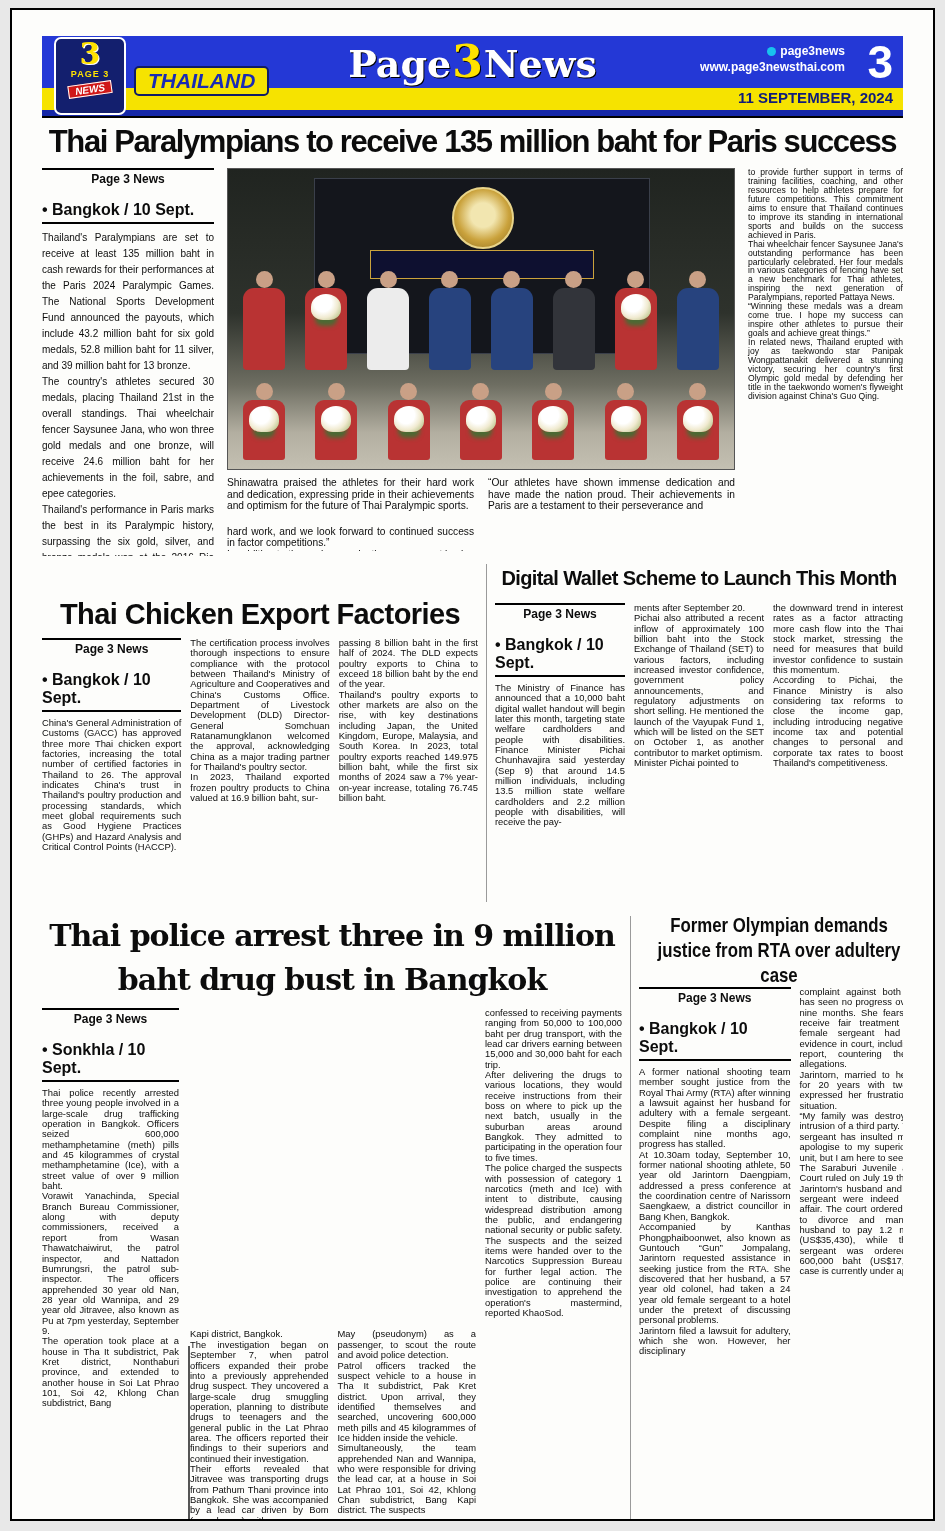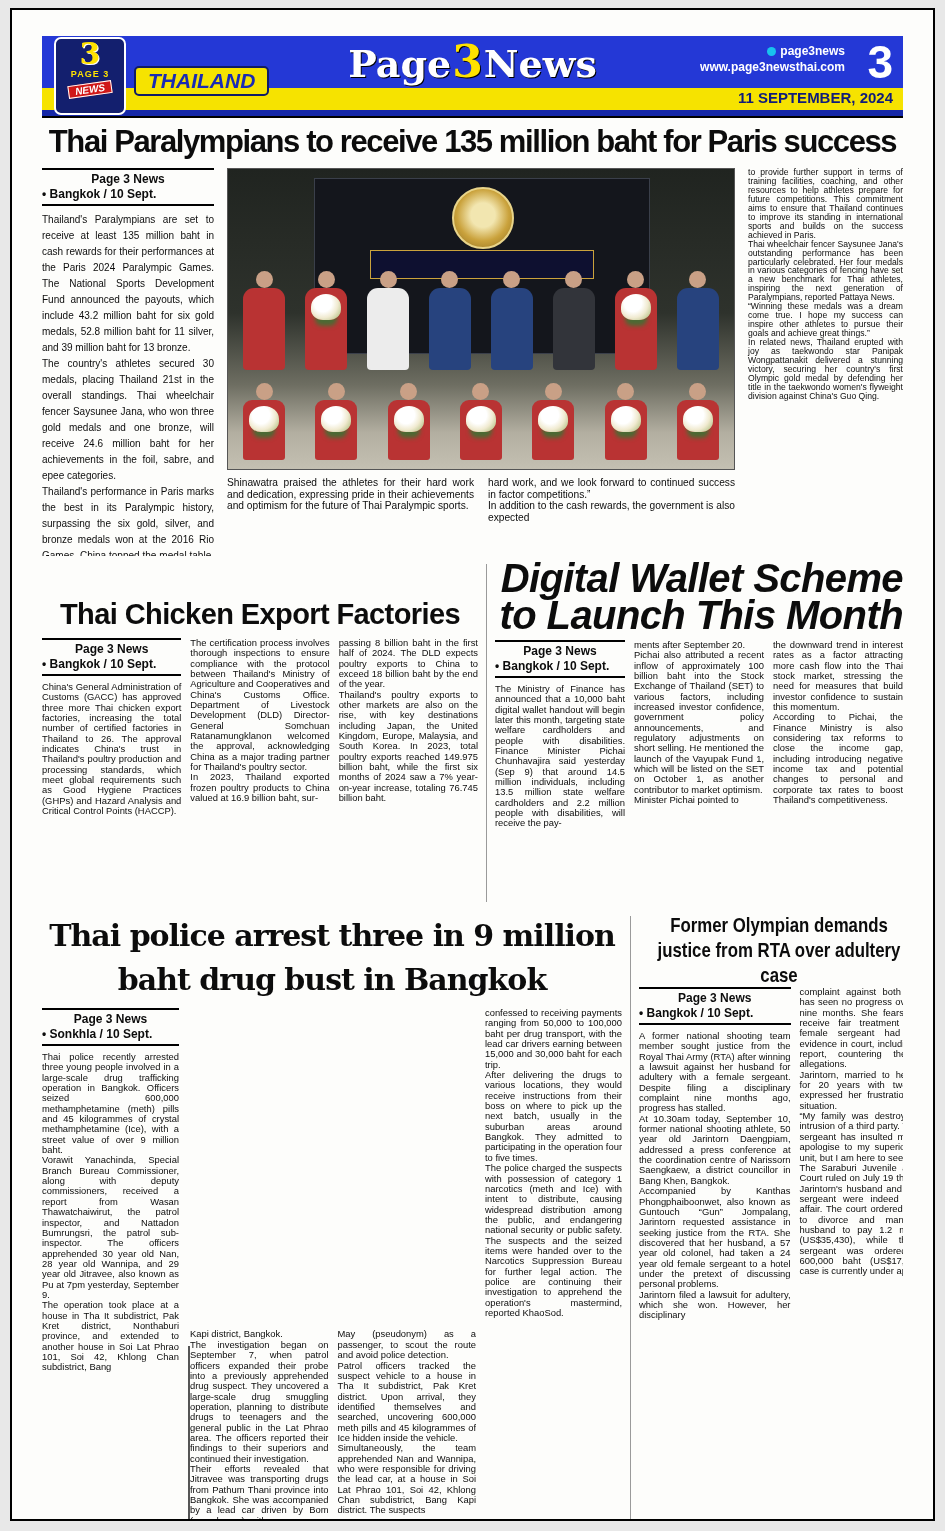--- a/index.html
+++ b/index.html
@@ -22,28 +22,28 @@
   .hdr-right{position:absolute;right:58px;top:8px;text-align:right;color:#fff;z-index:3;}
   .hdr-right .soc{font-weight:bold;font-size:12px;}
   .dot{display:inline-block;width:9px;height:9px;border-radius:50%;background:#18c3ee;margin-right:4px;vertical-align:middle;}
   .hdr-right .web{font-weight:bold;font-size:12px;margin-top:2px;}
   .bignum{position:absolute;right:10px;top:0px;color:#fff;font-weight:bold;font-size:46px;line-height:52px;z-index:3;}
   .dateline-strip{position:absolute;right:10px;top:53px;color:#101c7a;font-weight:bold;font-size:15px;z-index:3;}
 
   
   .h-main{text-align:center;font-weight:bold;font-size:31px;letter-spacing:-1.4px;line-height:40px;margin:4px 0 6px;}
   .h-china{text-align:center;font-weight:bold;font-size:29px;letter-spacing:-0.6px;line-height:36px;margin:0 0 6px;}
-  .h-wallet{text-align:right;font-weight:bold;font-size:40px;letter-spacing:-0.6px;line-height:37px;margin:0 0 6px;font-style:italic;}
+  .h-wallet{text-align:center;font-weight:bold;font-size:20px;letter-spacing:-0.6px;line-height:37px;margin:0 0 6px;}
   .h-police{text-align:center;font-family:"DejaVu Serif",serif;font-weight:bold;font-size:30px;letter-spacing:-1px;line-height:44px;margin:2px 0 6px;}
   .h-olymp{font-weight:bold;font-size:20.5px;line-height:25px;text-align:center;width:344px;margin-left:-32px;transform:scaleX(0.82);}
 
   
   .byline{border-top:2px solid #000;border-bottom:2px solid #000;padding:2px 0 3px;margin-bottom:6px;}
   .byline .src{text-align:center;font-weight:bold;font-size:12px;}
-  .byline .loc{font-weight:bold;font-size:12px;margin-top:1px;}
+  .byline .loc{font-weight:bold;font-size:16px;margin-top:15px;}
 
   
   .txt{white-space:pre-line;text-align:justify;}
   .t10{font-size:10px;line-height:16px;}
   .t86{font-size:8.6px;line-height:8.95px;}
   .t102{font-size:10.2px;line-height:11.5px;}
   .t94{font-size:9.4px;line-height:10.35px;}
 
   
   .row1{display:flex;gap:13px;height:388px;overflow:hidden;}
@@ -166,20 +166,21 @@
               <i class="fig"></i>
               <i class="fig"></i>
               <i class="fig"></i>
               <i class="fig"></i>
               <i class="fig"></i>
               <i class="fig"></i>
         </div>
       </div>
       <div class="cap-row">
         <div class="txt t102">Shinawatra praised the athletes for their hard work and dedication, expressing pride in their achievements and optimism for the future of Thai Paralympic sports.</div>
+        <div class="txt t102">“Our athletes have shown immense dedication and have made the nation proud. Their achievements in Paris are a testament to their perseverance and</div>
         <div class="txt t102">hard work, and we look forward to continued success in factor competitions.”
 In addition to the cash rewards, the government is also expected</div>
       </div>
     </div>
 
     <div class="colR txt t86">to provide further support in terms of training facilities, coaching, and other resources to help athletes prepare for future competitions. This commitment aims to ensure that Thailand continues to improve its standing in international sports and builds on the success achieved in Paris.
 Thai wheelchair fencer Saysunee Jana's outstanding performance has been particularly celebrated. Her four medals in various categories of fencing have set a new benchmark for Thai athletes, inspiring the next generation of Paralympians, reported Pattaya News.
 “Winning these medals was a dream come true. I hope my success can inspire other athletes to pursue their goals and achieve great things.”
 In related news, Thailand erupted with joy as taekwondo star Panipak Wongpattanakit delivered a stunning victory, securing her country's first Olympic gold medal by defending her title in the taekwondo women's flyweight division against China's Guo Qing.</div>
   </div>

